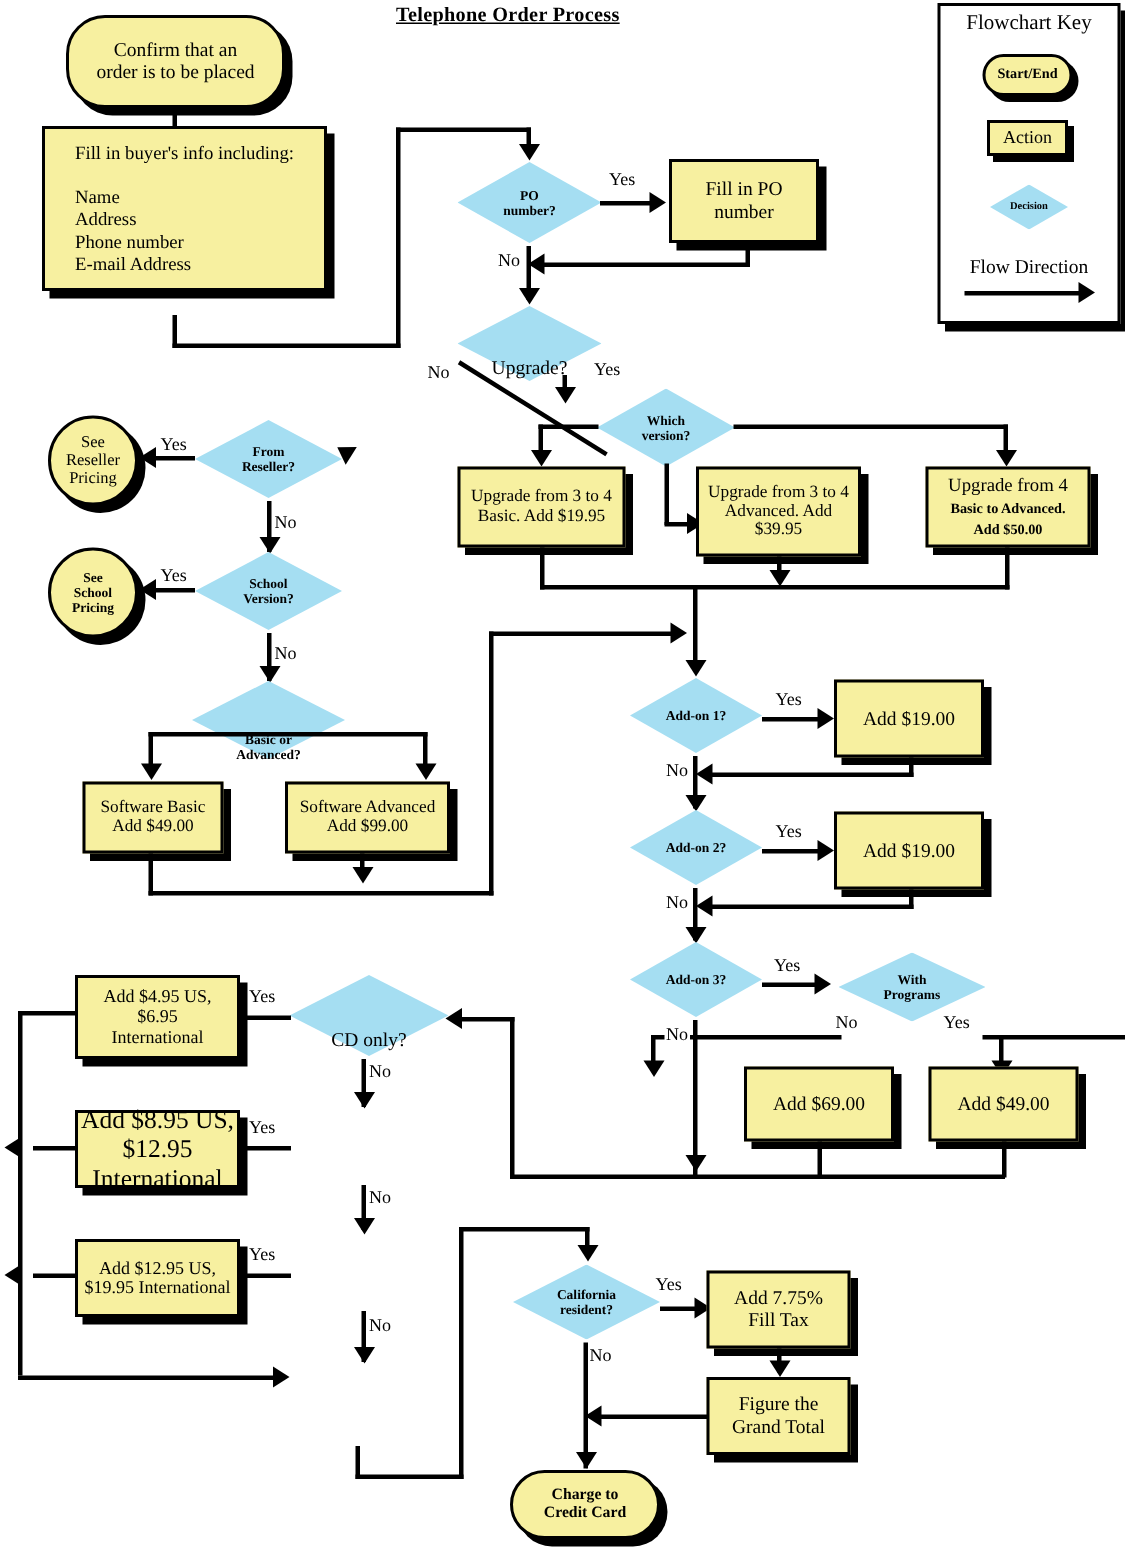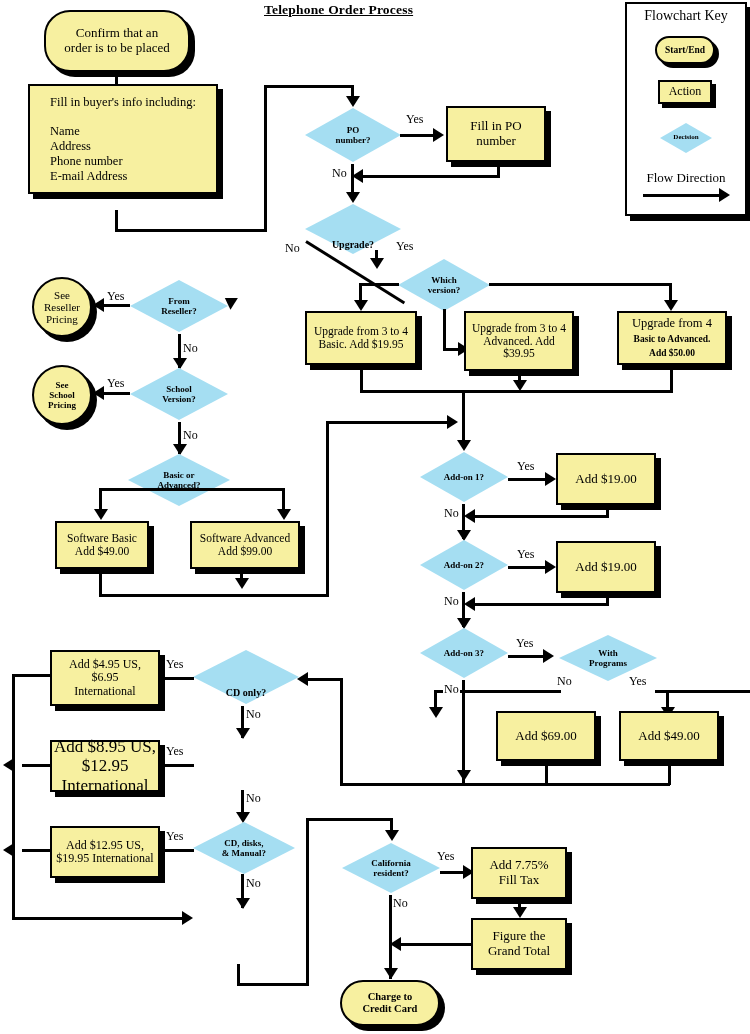--- a/index.html
+++ b/index.html
@@ -32,21 +32,21 @@
     z-index:-2;
   }
   .dec .dborder{
     position:absolute;left:0;top:0;width:100%;height:100%;
     background:#000;
     clip-path:polygon(50% 0,100% 50%,50% 100%,0 50%);
     z-index:-1;
   }
   .dec .dshape{left:2px;top:2px;width:calc(100% - 4px);height:calc(100% - 4px);}
   .dec .lbl{position:relative;z-index:2;font-size:9px;font-weight:bold;color:#000;}
-  .dec.big .lbl{font-size:10px;font-weight:bold;margin-top:32px;}
+  .dec.big .lbl{font-size:13px;font-weight:normal;margin-top:32px;}
 
   
   .term{
     background:#F7F0A0;border:2px solid #000;border-radius:26px;
     box-shadow:5px 5px 0 0 #000;font-size:13px;
   }
   .term.smalltxt{font-size:9.5px;font-weight:bold;}
 
   
   .circ{
@@ -248,21 +248,21 @@
   <div class="arw left" style="left:93px;top:386px;"></div>
   <div class="circ smalltxt node" style="left:32px;top:365px;width:60px;height:60px;">
     <span class="lbl">
       <span>See</span><br><span>School</span><br><span>Pricing</span>
     </span>
   </div>
   <div class="elbl" style="left:182px;top:428px;">No</div>
   <div class="ln lnv" style="left:178px;top:422px;height:32px;"></div>
   <div class="arw down" style="left:173px;top:444px;"></div>
 
-  <div class="dec node" style="left:126px;top:452px;width:106px;height:56px;">
+  <div class="dec node" style="left:126px;top:452px;width:106px;height:56px;align-items:flex-end;">
     <span class="dshadow"></span>
       <span class="dborder"></span>
       <span class="dshape"></span>
     <span class="lbl">
       <span>Basic or</span><br><span>Advanced?</span>
     </span>
   </div>
   <div class="ln lnh" style="left:99px;top:488px;width:186px;"></div>
   <div class="ln lnv" style="left:99px;top:488px;height:28px;"></div>
   <div class="arw down" style="left:94px;top:509px;"></div>
@@ -394,28 +394,20 @@
   <div class="arw left" style="left:151px;top:758px;"></div>
   <div class="proc node" style="left:50px;top:740px;width:110px;height:52px;font-size:17px;">
     <span class="lbl">
       <span>Add $8.95 US,</span><br><span>$12.95 International</span>
     </span>
   </div>
   <div class="elbl" style="left:245px;top:791px;">No</div>
   <div class="ln lnv" style="left:241px;top:790px;height:30px;"></div>
   <div class="arw down" style="left:236px;top:812px;"></div>
 
-  <div class="dec node" style="left:191px;top:820px;width:106px;height:56px;">
-    <span class="dshadow"></span>
-      <span class="dborder"></span>
-      <span class="dshape"></span>
-    <span class="lbl">
-      <span>CD, disks,</span><br><span>&amp; Manual?</span>
-    </span>
-  </div>
   <div class="elbl" style="left:165px;top:829px;">Yes</div>
   <div class="ln lnh" style="left:160px;top:849px;width:34px;"></div>
   <div class="arw left" style="left:151px;top:843px;"></div>
   <div class="proc node" style="left:50px;top:826px;width:110px;height:52px;font-size:12px;">
     <span class="lbl">
       <span>Add $12.95 US,</span><br><span>$19.95 International</span>
     </span>
   </div>
   <div class="elbl" style="left:245px;top:876px;">No</div>
   <div class="ln lnv" style="left:241px;top:874px;height:34px;"></div>

